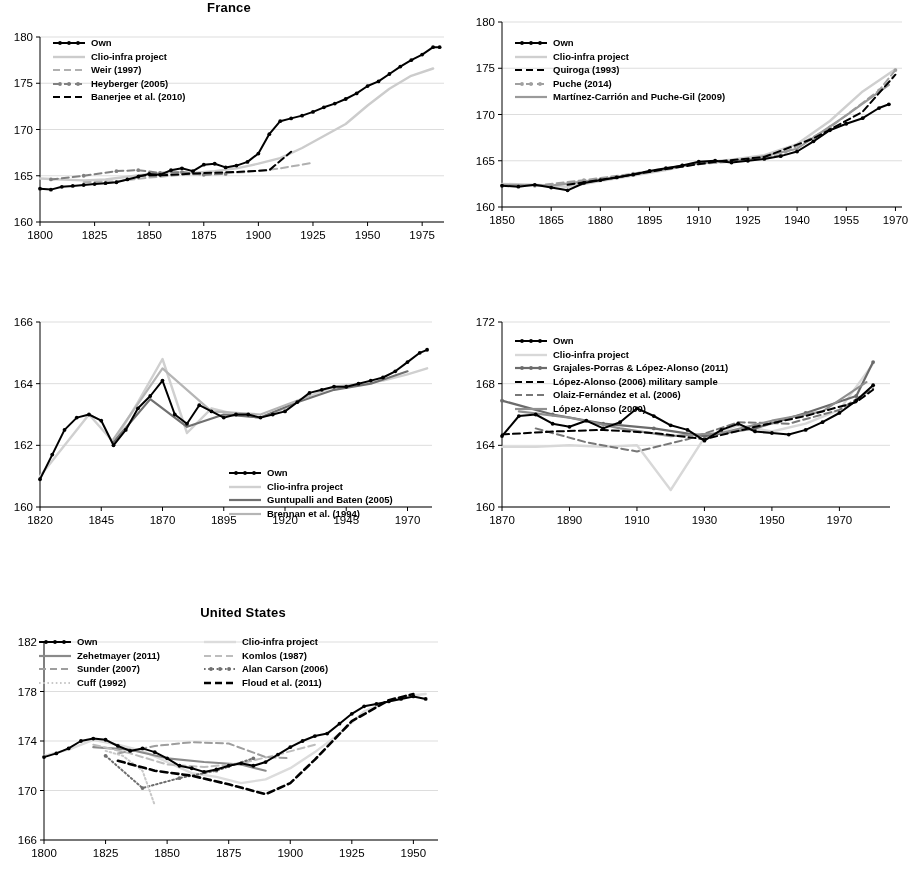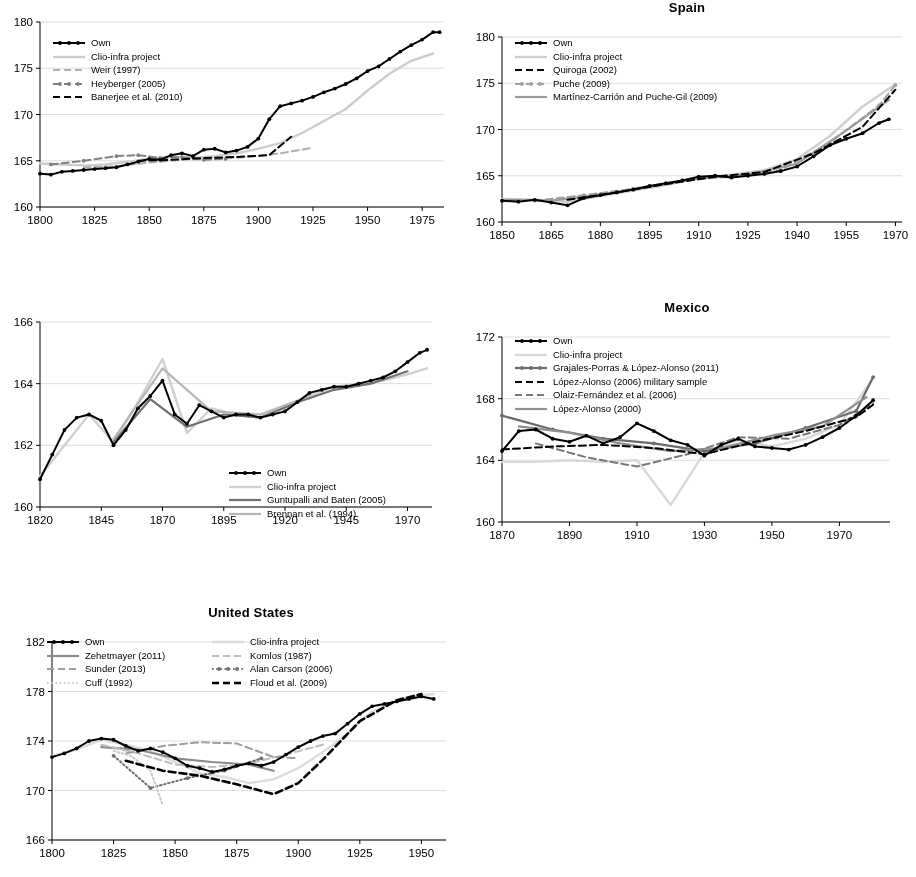--- a/index.html
+++ b/index.html
@@ -5,30 +5,31 @@
   html,body{margin:0;padding:0;background:#ffffff;}
   body{width:916px;height:877px;font-family:"Liberation Sans",sans-serif;color:#000;}
   .page{position:relative;width:916px;height:877px;}
   .panel{position:absolute;}
   .panel-title{font-size:13px;font-weight:bold;text-align:center;letter-spacing:.2px;}
   .plot-wrap{position:relative;}
   svg{display:block;}
   .legend{position:absolute;font-size:9.5px;line-height:1;}
   .legend .row{display:flex;align-items:center;margin-bottom:3.5px;}
   .legend .key{width:34px;height:10px;margin-right:5px;flex:none;}
-  .legend .lbl{white-space:nowrap;}
+  .legend .lbl{white-space:nowrap;font-weight:bold;}
   .legend.two-col{display:flex;flex-wrap:wrap;width:330px;}
   .legend.two-col .row{width:165px;}
 </style>
 </head>
 <body>
 
 <div class="page">
 
   <div class="panel" style="left:0px;top:0px;width:458px;height:255px;">
+    <div class="panel-title">France</div>
     <div class="plot-wrap">
       <svg id="svg-france" width="458" height="235">
           <line x1="40" y1="207" x2="444" y2="207" stroke="#d9d9d9" stroke-width="0.9"></line>
           <line x1="40" y1="160.75" x2="444" y2="160.75" stroke="#d9d9d9" stroke-width="0.9"></line>
           <line x1="40" y1="114.5" x2="444" y2="114.5" stroke="#d9d9d9" stroke-width="0.9"></line>
           <line x1="40" y1="68.25" x2="444" y2="68.25" stroke="#d9d9d9" stroke-width="0.9"></line>
           <line x1="40" y1="22" x2="444" y2="22" stroke="#d9d9d9" stroke-width="0.9"></line>
           <line x1="40" y1="207" x2="444" y2="207" stroke="#000" stroke-width="1"></line>
           <line x1="40" y1="22" x2="40" y2="207" stroke="#000" stroke-width="1"></line>
           <line x1="40" y1="207" x2="40" y2="211" stroke="#000" stroke-width="1"></line>
@@ -154,21 +155,20 @@
             <svg width="34" height="10">
               <line x1="1" y1="5" x2="33" y2="5" stroke="#000000" stroke-width="2" stroke-dasharray="7,4"></line>
             </svg>
           </span>
           <span class="lbl">Banerjee et al. (2010)</span>
         </div>
       </div>
   </div>
 
   <div class="panel" style="left:458px;top:0px;width:458px;height:255px;">
-    <div class="panel-title">Spain</div>
     <div class="plot-wrap">
       <svg id="svg-spain" width="458" height="235">
           <line x1="44" y1="207" x2="444" y2="207" stroke="#d9d9d9" stroke-width="0.9"></line>
           <line x1="44" y1="160.75" x2="444" y2="160.75" stroke="#d9d9d9" stroke-width="0.9"></line>
           <line x1="44" y1="114.5" x2="444" y2="114.5" stroke="#d9d9d9" stroke-width="0.9"></line>
           <line x1="44" y1="68.25" x2="444" y2="68.25" stroke="#d9d9d9" stroke-width="0.9"></line>
           <line x1="44" y1="22" x2="444" y2="22" stroke="#d9d9d9" stroke-width="0.9"></line>
           <line x1="44" y1="207" x2="444" y2="207" stroke="#000" stroke-width="1"></line>
           <line x1="44" y1="22" x2="44" y2="207" stroke="#000" stroke-width="1"></line>
           <line x1="44" y1="207" x2="44" y2="211" stroke="#000" stroke-width="1"></line>
@@ -259,32 +259,32 @@
             </svg>
           </span>
           <span class="lbl">Clio-infra project</span>
         </div>
         <div class="row">
           <span class="key">
             <svg width="34" height="10">
               <line x1="1" y1="5" x2="33" y2="5" stroke="#000000" stroke-width="2" stroke-dasharray="7,4"></line>
             </svg>
           </span>
-          <span class="lbl">Quiroga (2002)</span>
+          <span class="lbl">Quiroga (1993)</span>
         </div>
         <div class="row">
           <span class="key">
             <svg width="34" height="10">
               <line x1="1" y1="5" x2="33" y2="5" stroke="#a0a0a0" stroke-width="2" stroke-dasharray="7,4"></line>
               <circle cx="8" cy="5" r="1.9" fill="#a0a0a0"></circle>
               <circle cx="17" cy="5" r="1.9" fill="#a0a0a0"></circle>
               <circle cx="26" cy="5" r="1.9" fill="#a0a0a0"></circle>
             </svg>
           </span>
-          <span class="lbl">Puche (2009)</span>
+          <span class="lbl">Puche (2014)</span>
         </div>
         <div class="row">
           <span class="key">
             <svg width="34" height="10">
               <line x1="1" y1="5" x2="33" y2="5" stroke="#9a9a9a" stroke-width="2.2"></line>
             </svg>
           </span>
           <span class="lbl">Martínez-Carrión and Puche-Gil (2009)</span>
         </div>
       </div>
@@ -393,21 +393,20 @@
             <svg width="34" height="10">
               <line x1="1" y1="5" x2="33" y2="5" stroke="#b5b5b5" stroke-width="2.2"></line>
             </svg>
           </span>
           <span class="lbl">Brennan et al. (1994)</span>
         </div>
       </div>
   </div>
 
   <div class="panel" style="left:458px;top:300px;width:458px;height:255px;">
-    <div class="panel-title">Mexico</div>
     <div class="plot-wrap">
       <svg id="svg-mexico" width="458" height="235">
           <line x1="44" y1="207" x2="432" y2="207" stroke="#d9d9d9" stroke-width="0.9"></line>
           <line x1="44" y1="145.33333333333331" x2="432" y2="145.33333333333331" stroke="#d9d9d9" stroke-width="0.9"></line>
           <line x1="44" y1="83.66666666666666" x2="432" y2="83.66666666666666" stroke="#d9d9d9" stroke-width="0.9"></line>
           <line x1="44" y1="22" x2="432" y2="22" stroke="#d9d9d9" stroke-width="0.9"></line>
           <line x1="44" y1="207" x2="432" y2="207" stroke="#000" stroke-width="1"></line>
           <line x1="44" y1="22" x2="44" y2="207" stroke="#000" stroke-width="1"></line>
           <line x1="44" y1="207" x2="44" y2="211" stroke="#000" stroke-width="1"></line>
           <text x="44" y="224" text-anchor="middle" font-size="11.5" font-family="&quot;Liberation Sans&quot;, sans-serif" fill="#000">1870</text>
@@ -520,21 +519,21 @@
           <span class="key">
             <svg width="34" height="10">
               <line x1="1" y1="5" x2="33" y2="5" stroke="#8f8f8f" stroke-width="2.2"></line>
             </svg>
           </span>
           <span class="lbl">López-Alonso (2000)</span>
         </div>
       </div>
   </div>
 
-  <div class="panel" style="left:16px;top:605px;width:470px;height:272px;">
+  <div class="panel" style="left:8px;top:605px;width:470px;height:272px;">
     <div class="panel-title">United States</div>
     <div class="plot-wrap">
       <svg id="svg-united-states" width="470" height="250">
           <line x1="36" y1="220" x2="430" y2="220" stroke="#d9d9d9" stroke-width="0.9"></line>
           <line x1="36" y1="170.5" x2="430" y2="170.5" stroke="#d9d9d9" stroke-width="0.9"></line>
           <line x1="36" y1="121" x2="430" y2="121" stroke="#d9d9d9" stroke-width="0.9"></line>
           <line x1="36" y1="71.5" x2="430" y2="71.5" stroke="#d9d9d9" stroke-width="0.9"></line>
           <line x1="36" y1="22" x2="430" y2="22" stroke="#d9d9d9" stroke-width="0.9"></line>
           <line x1="36" y1="220" x2="430" y2="220" stroke="#000" stroke-width="1"></line>
           <line x1="36" y1="22" x2="36" y2="220" stroke="#000" stroke-width="1"></line>
@@ -644,21 +643,21 @@
             </svg>
           </span>
           <span class="lbl">Komlos (1987)</span>
         </div>
         <div class="row">
           <span class="key">
             <svg width="34" height="10">
               <line x1="1" y1="5" x2="33" y2="5" stroke="#9e9e9e" stroke-width="2" stroke-dasharray="7,4"></line>
             </svg>
           </span>
-          <span class="lbl">Sunder (2013)</span>
+          <span class="lbl">Sunder (2007)</span>
         </div>
         <div class="row">
           <span class="key">
             <svg width="34" height="10">
               <line x1="1" y1="5" x2="33" y2="5" stroke="#6f6f6f" stroke-width="2" stroke-dasharray="1.6,2.6"></line>
               <circle cx="8" cy="5" r="1.9" fill="#6f6f6f"></circle>
               <circle cx="17" cy="5" r="1.9" fill="#6f6f6f"></circle>
               <circle cx="26" cy="5" r="1.9" fill="#6f6f6f"></circle>
             </svg>
           </span>
@@ -671,18 +670,18 @@
             </svg>
           </span>
           <span class="lbl">Cuff (1992)</span>
         </div>
         <div class="row">
           <span class="key">
             <svg width="34" height="10">
               <line x1="1" y1="5" x2="33" y2="5" stroke="#000000" stroke-width="2.6" stroke-dasharray="7,4"></line>
             </svg>
           </span>
-          <span class="lbl">Floud et al. (2009)</span>
+          <span class="lbl">Floud et al. (2011)</span>
         </div>
       </div>
   </div>
 
 </div>
 
 </body></html>

